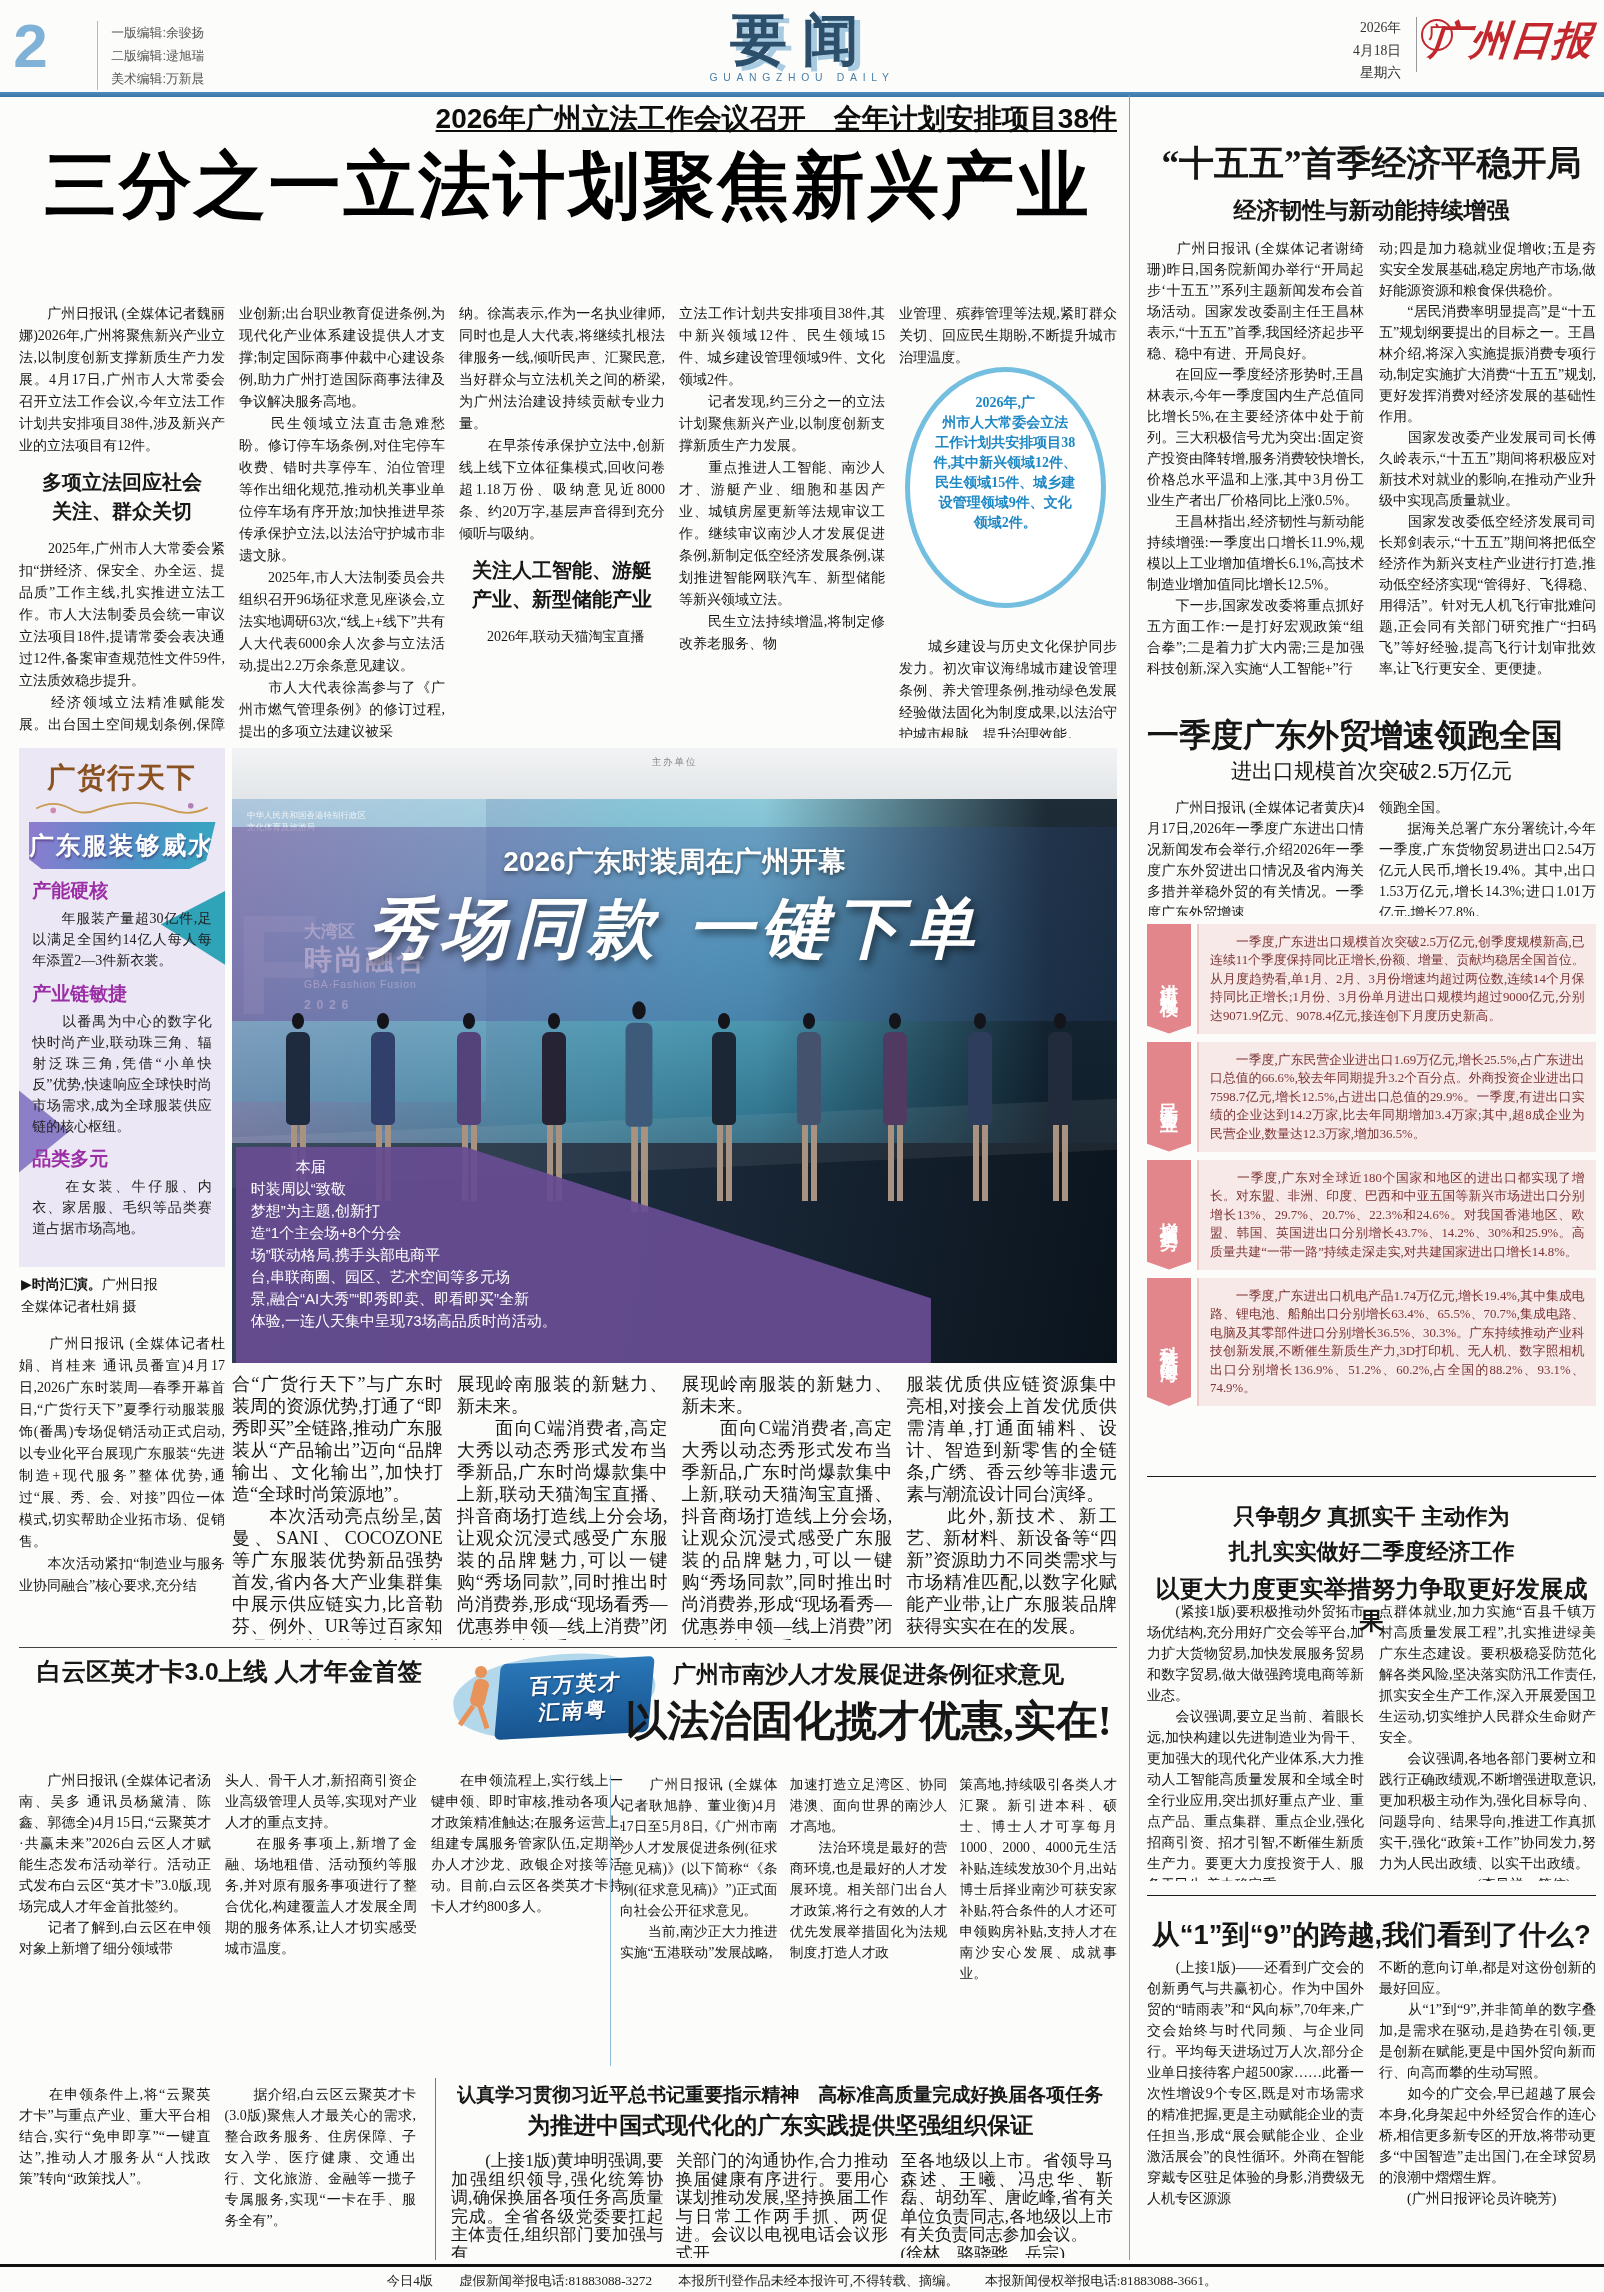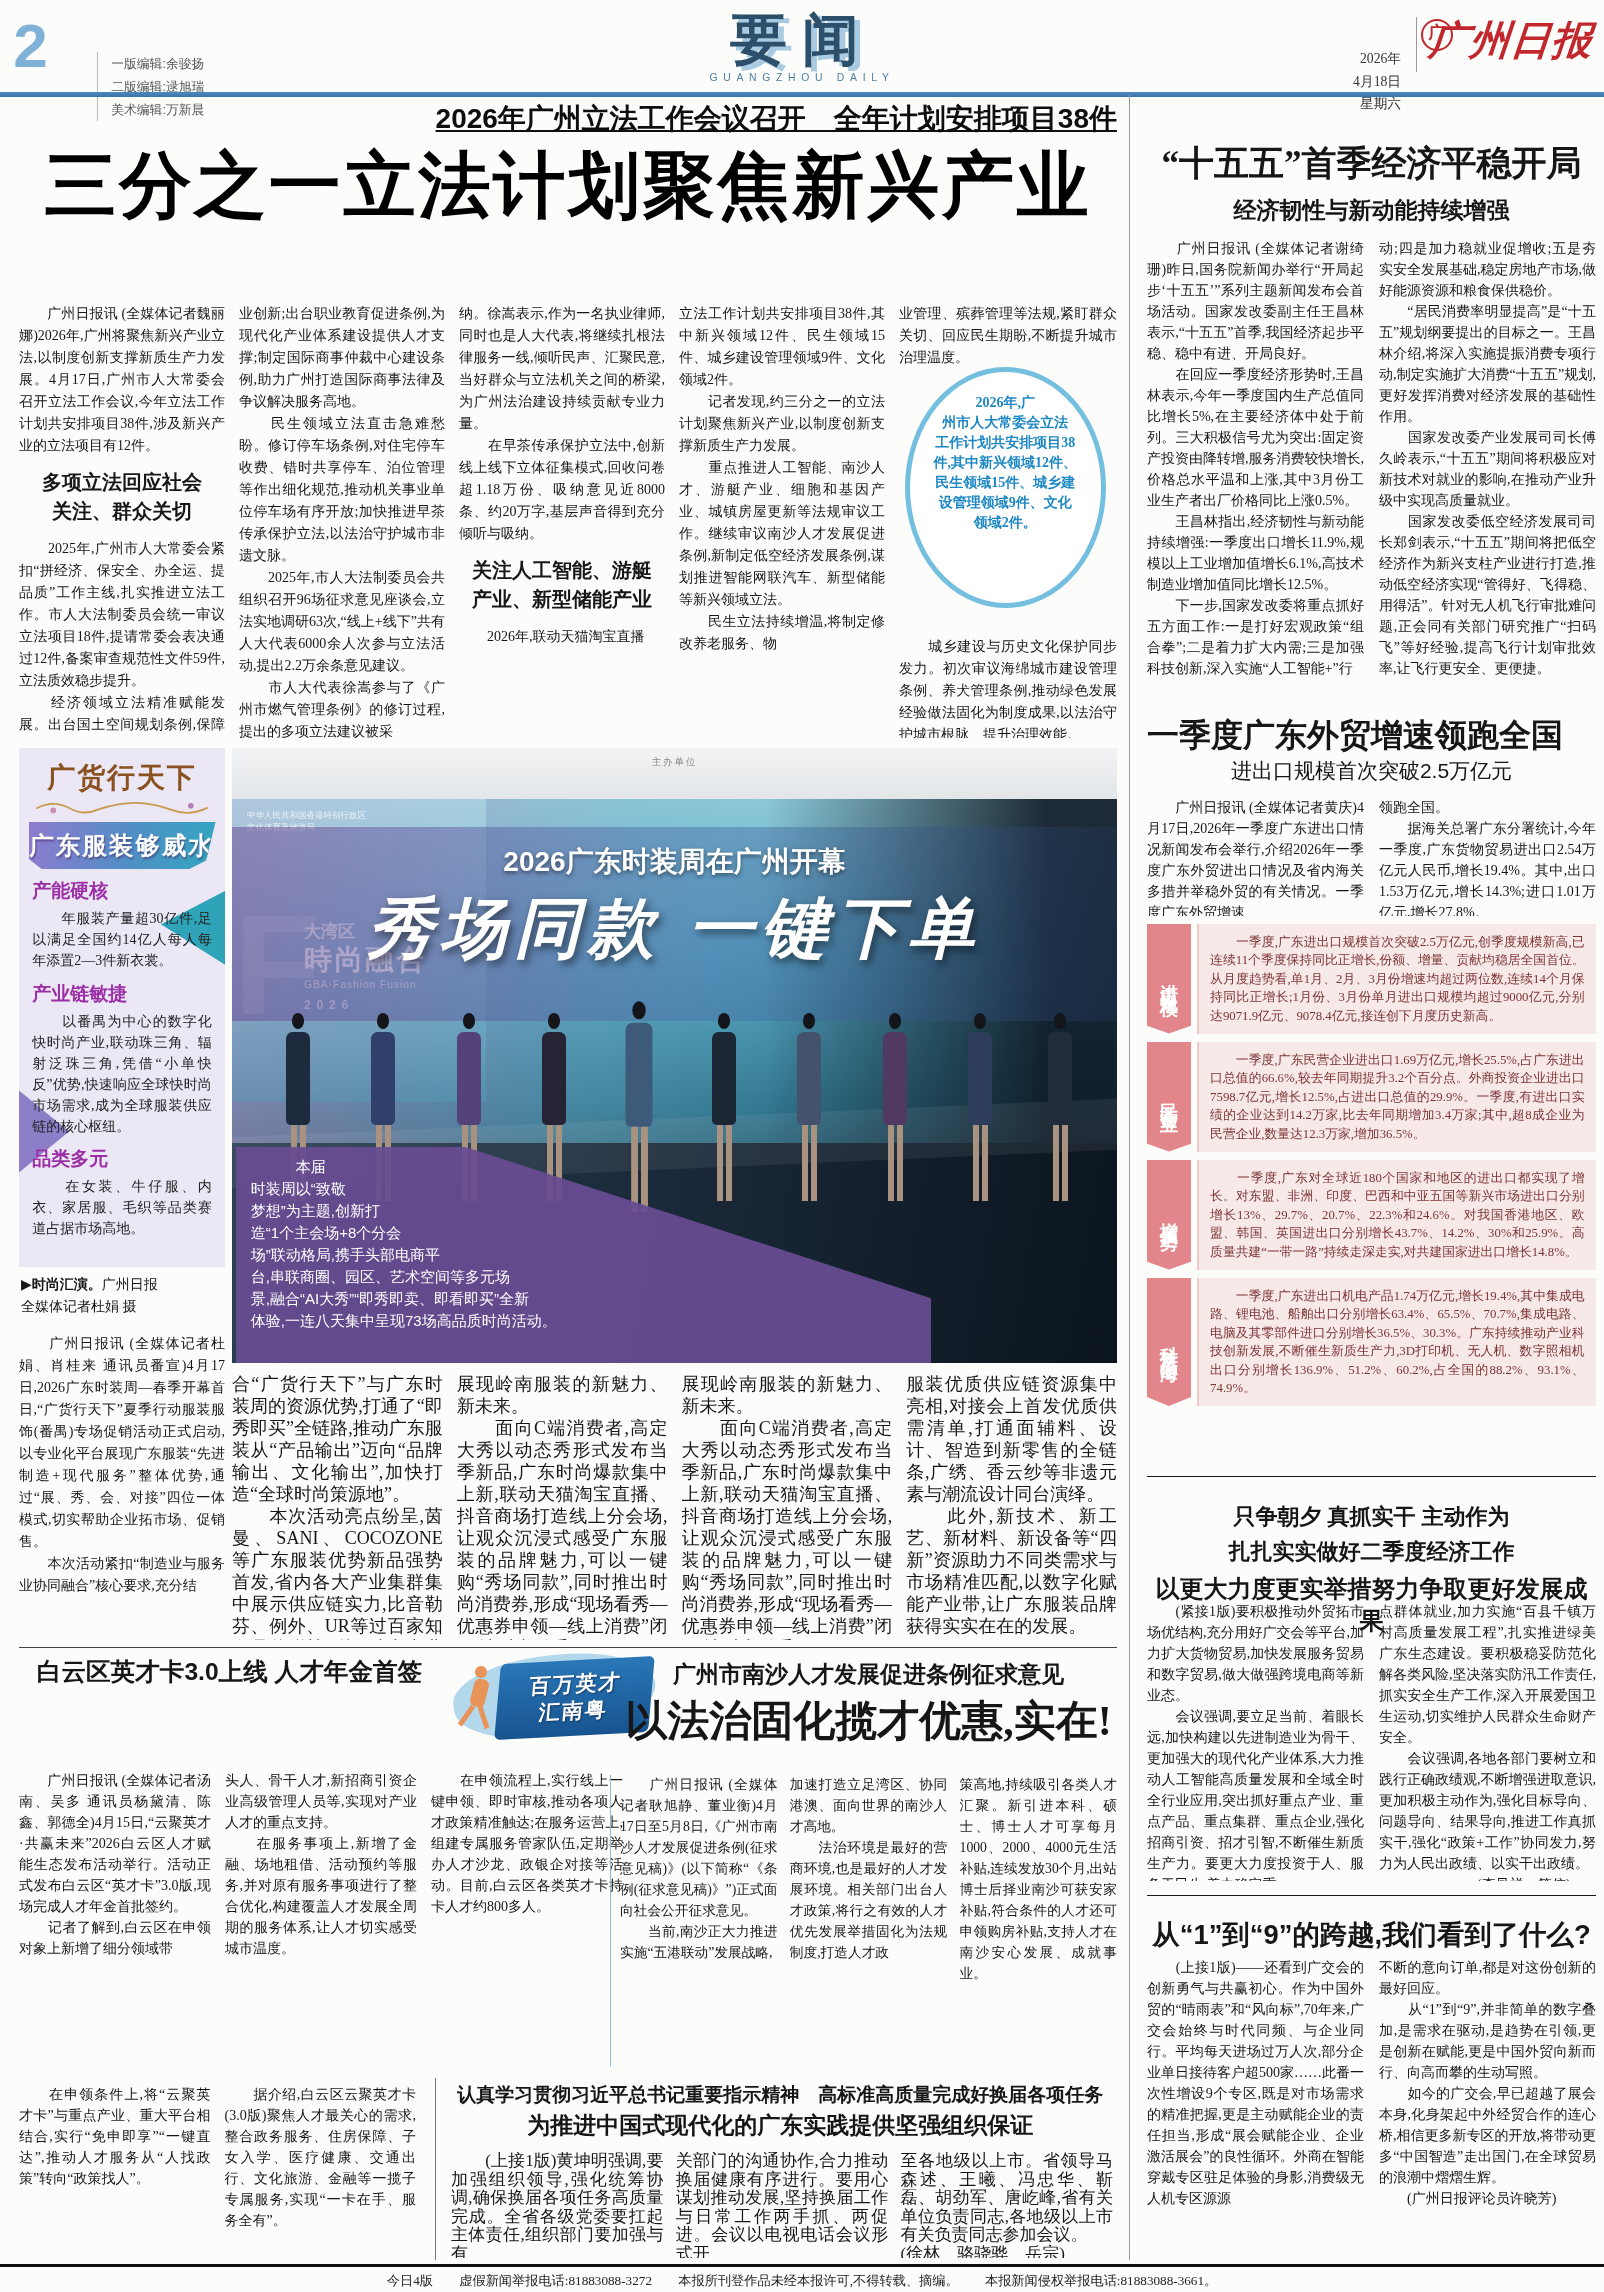--- a/index.html
+++ b/index.html
@@ -1,21 +1,21 @@
 <!DOCTYPE html>
 <html style="font-size:15px"><head>
 <meta charset="utf-8">
 <style>
   html,body{margin:0;padding:0;background:#e8e8e4;}
   .page{position:relative;width:1604px;height:2292px;background:#fcfcfa;margin:0 auto;overflow:hidden;
         font-family:"Liberation Serif","DejaVu Serif",serif;color:#161616;}
   .abs{position:absolute;}
   .sans{font-family:"Liberation Sans","DejaVu Sans",sans-serif;}
   .txt{white-space:pre-wrap;text-align:justify;overflow:hidden;}
-  .pre{white-space:pre-line;margin-top:31px;}
+  .pre{white-space:pre-line;}
 
   
   .pagenum{left:13.2px;top:9.5px;font:900 62px "Liberation Sans",sans-serif;color:#7fb2d6;}
   .editors{left:97px;top:21px;font-size:12.8px;color:#555;line-height:1.8;border-left:0.9px solid #b9b9b9;padding-left:13.2px;}
   .section-title{left:0;right:0;top:1.9px;text-align:center;font-weight:900;font-size:57px;letter-spacing:15px;color:#2c4f6c;
                  text-shadow:5.7px 3.8px 0 #a9cbe2;}
   .section-en{left:0;right:0;top:72px;text-align:center;font-size:10.4px;letter-spacing:5.7px;color:#4a7fa8;}
   .dateblock{left:1311px;top:17px;width:90px;text-align:right;font-size:13.7px;line-height:1.65;color:#333;}
   .hdr-vrule{left:1416px;top:17px;width:0.9px;height:55px;background:#999;}
   .masthead{left:1429px;top:13.2px;width:166px;font-weight:900;font-size:40px;color:#c1272d;

